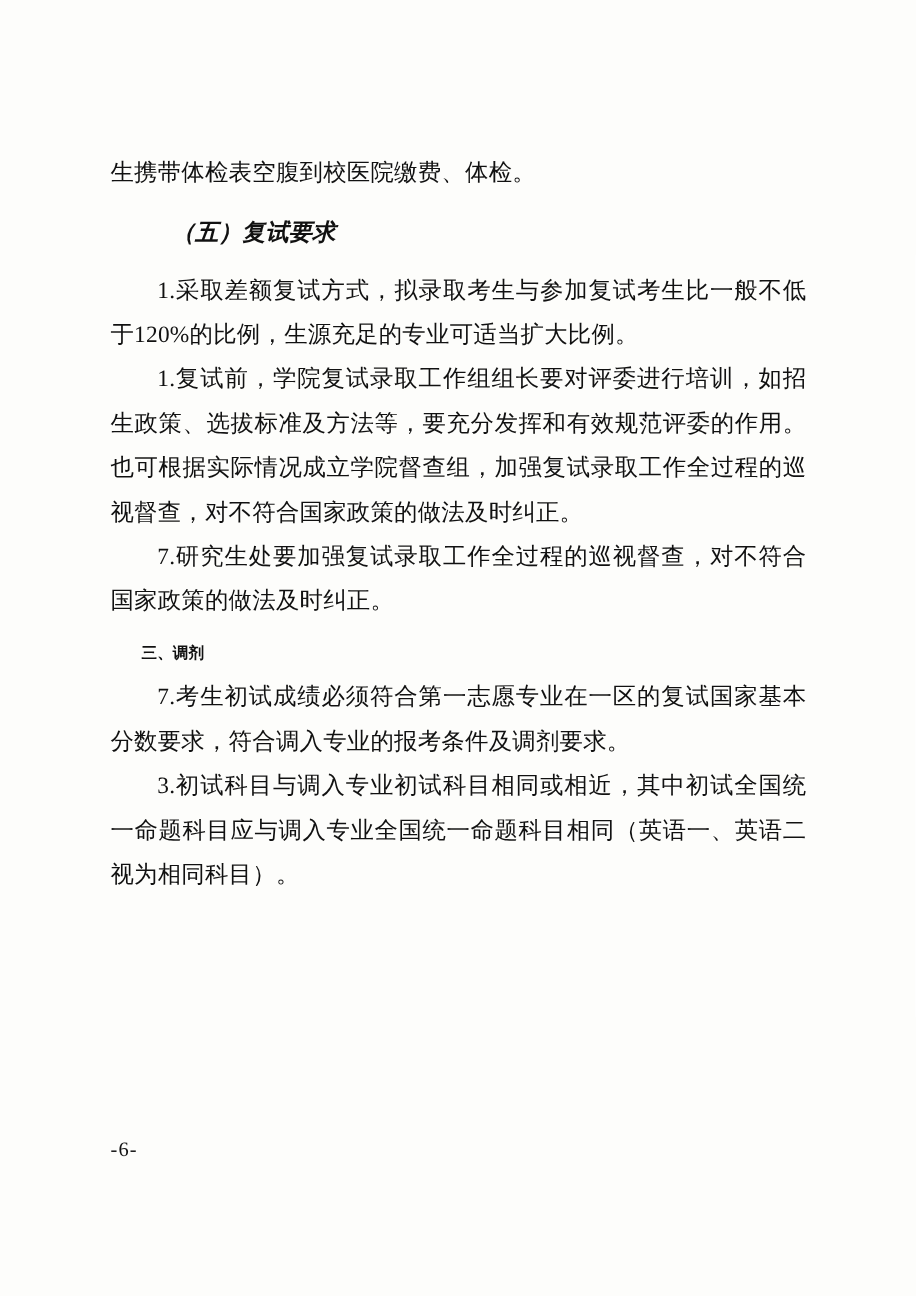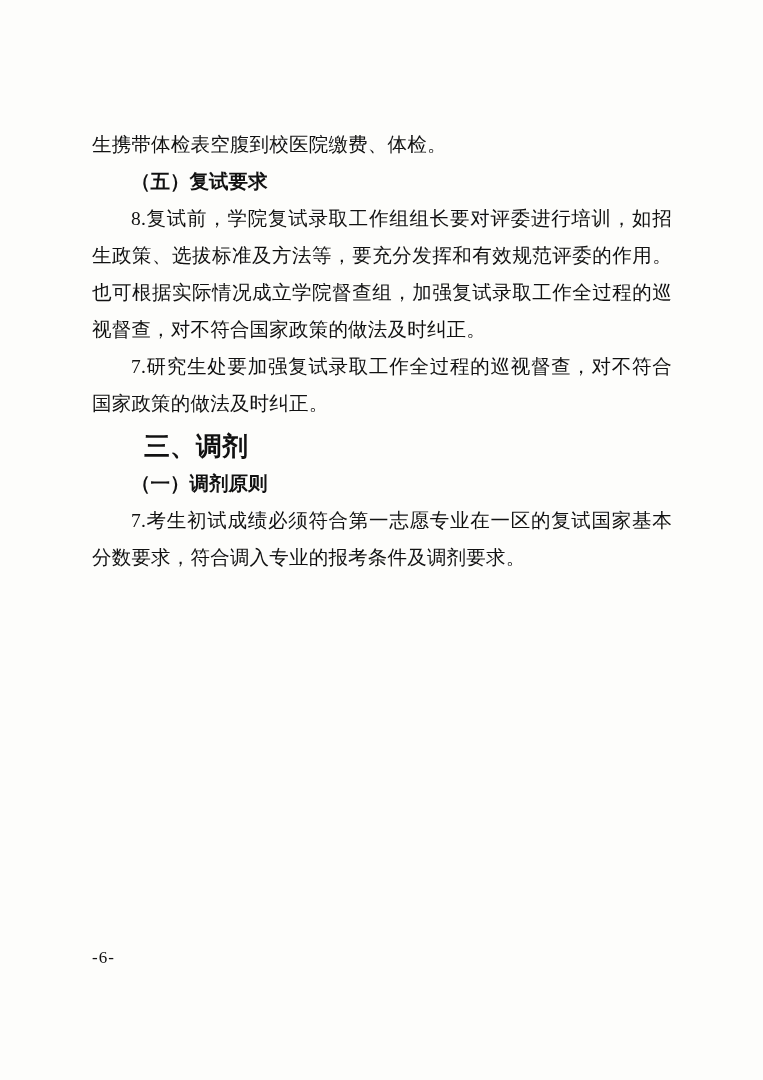--- a/index.html
+++ b/index.html
@@ -37,26 +37,27 @@
   }
   .indent {
     text-indent: 2em;
   }
   .heading {
     font-family: "DejaVu Serif", "Liberation Serif", serif;
     font-weight: bold;
     font-size: 19.5px;
     line-height: 37px;
     text-indent: 2em;
-    margin: 0;
+    margin: 12px;
+    font-style: italic;
   }
   .heading-major {
-    font-family: Liberation Serif, serif;
+    font-family: Liberation Mono, monospace;
     font-weight: bold;
-    font-size: 26px;
+    font-size: 13px;
     line-height: 37px;
     text-indent: 2em;
     margin: 0;
     padding-top: 6px;
   }
   .page-number {
     position: absolute;
     left: 92px;
     top: 948px;
     font-size: 17px;
@@ -69,31 +70,32 @@
 <body>
 
 <div class="page">
 
   <div class="content">
 
     <p class="line para">生携带体检表空腹到校医院缴费、体检。</p>
 
     <p class="heading">（五）复试要求</p>
 
+    <p class="line para indent">1.采取差额复试方式，拟录取考生与参加复试考生比一般不低于120%的比例，生源充足的专业可适当扩大比例。</p>
 
-    <p class="line para indent">8.复试前，学院复试录取工作组组长要对评委进行培训，如招生政策、选拔标准及方法等，要充分发挥和有效规范评委的作用。也可根据实际情况成立学院督查组，加强复试录取工作全过程的巡视督查，对不符合国家政策的做法及时纠正。</p>
+    <p class="line para indent">1.复试前，学院复试录取工作组组长要对评委进行培训，如招生政策、选拔标准及方法等，要充分发挥和有效规范评委的作用。也可根据实际情况成立学院督查组，加强复试录取工作全过程的巡视督查，对不符合国家政策的做法及时纠正。</p>
 
 
     <p class="line para indent">7.研究生处要加强复试录取工作全过程的巡视督查，对不符合国家政策的做法及时纠正。</p>
 
     <p class="heading-major">三、调剂</p>
 
-    <p class="heading">（一）调剂原则</p>
 
     <p class="line para indent">7.考生初试成绩必须符合第一志愿专业在一区的复试国家基本分数要求，符合调入专业的报考条件及调剂要求。</p>
 
 
+    <p class="line para indent">3.初试科目与调入专业初试科目相同或相近，其中初试全国统一命题科目应与调入专业全国统一命题科目相同（英语一、英语二视为相同科目）。</p>
 
   </div>
 
   <div class="page-number">-6-</div>
 
 </div>
 
 </body></html>

